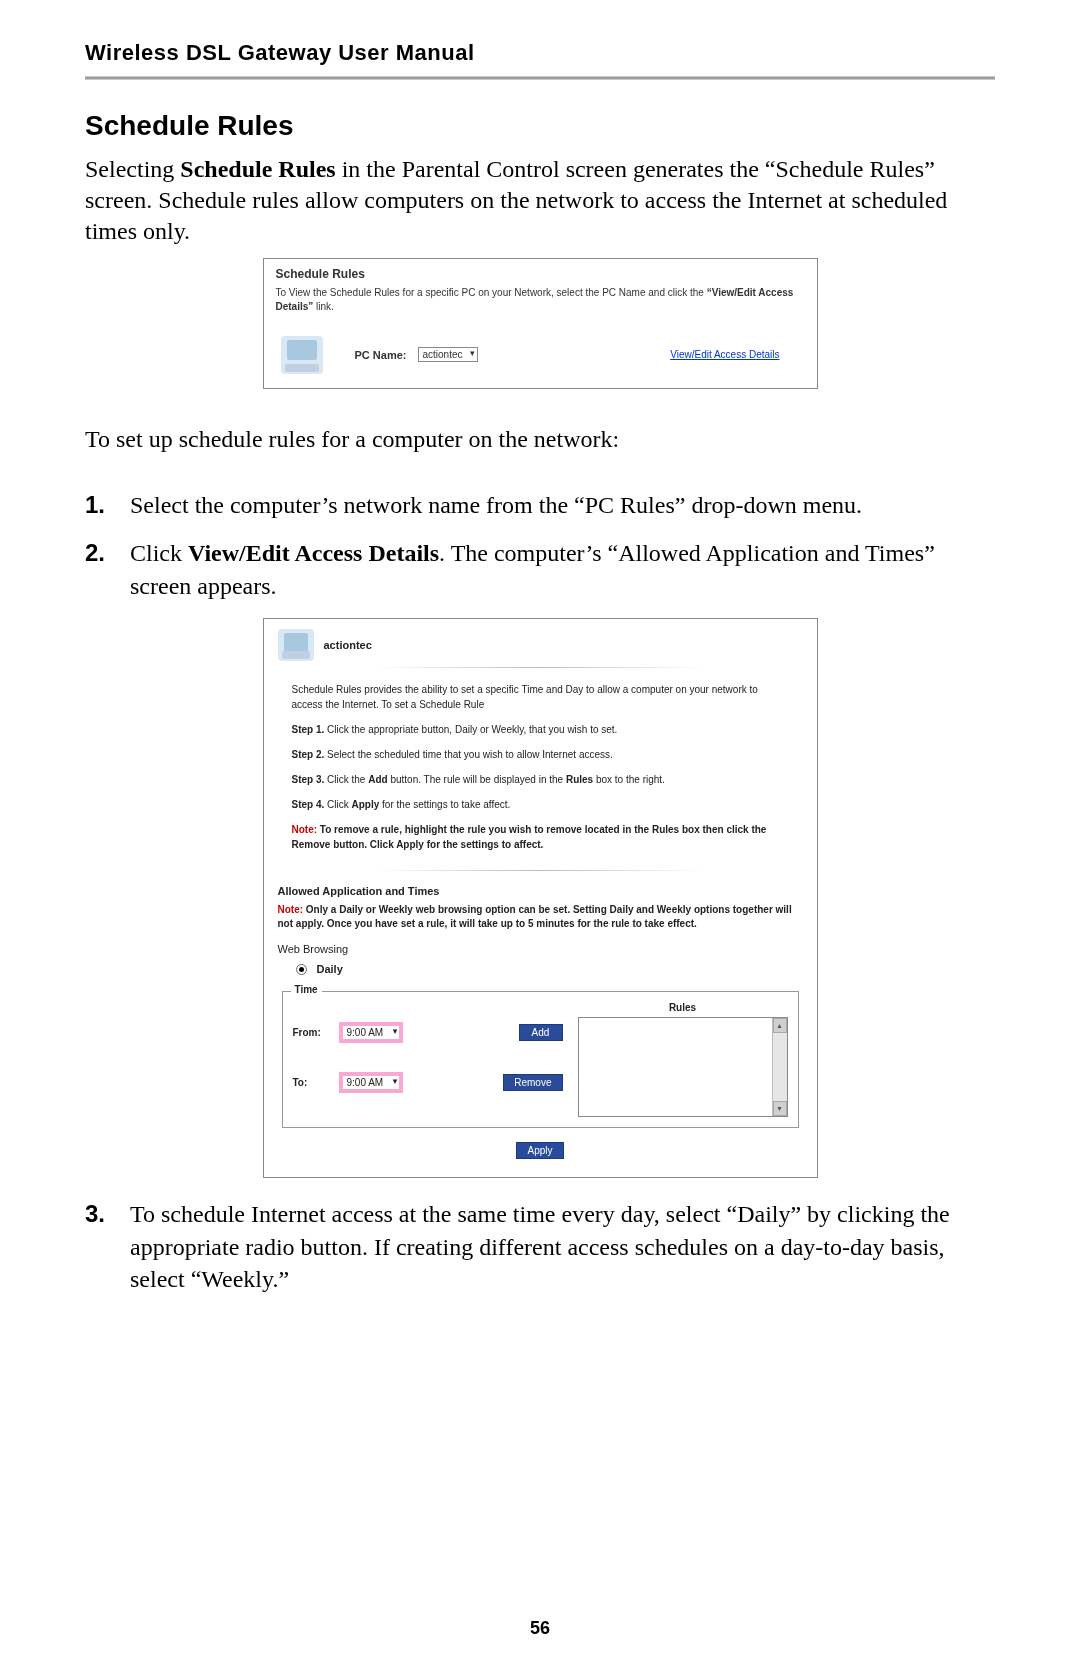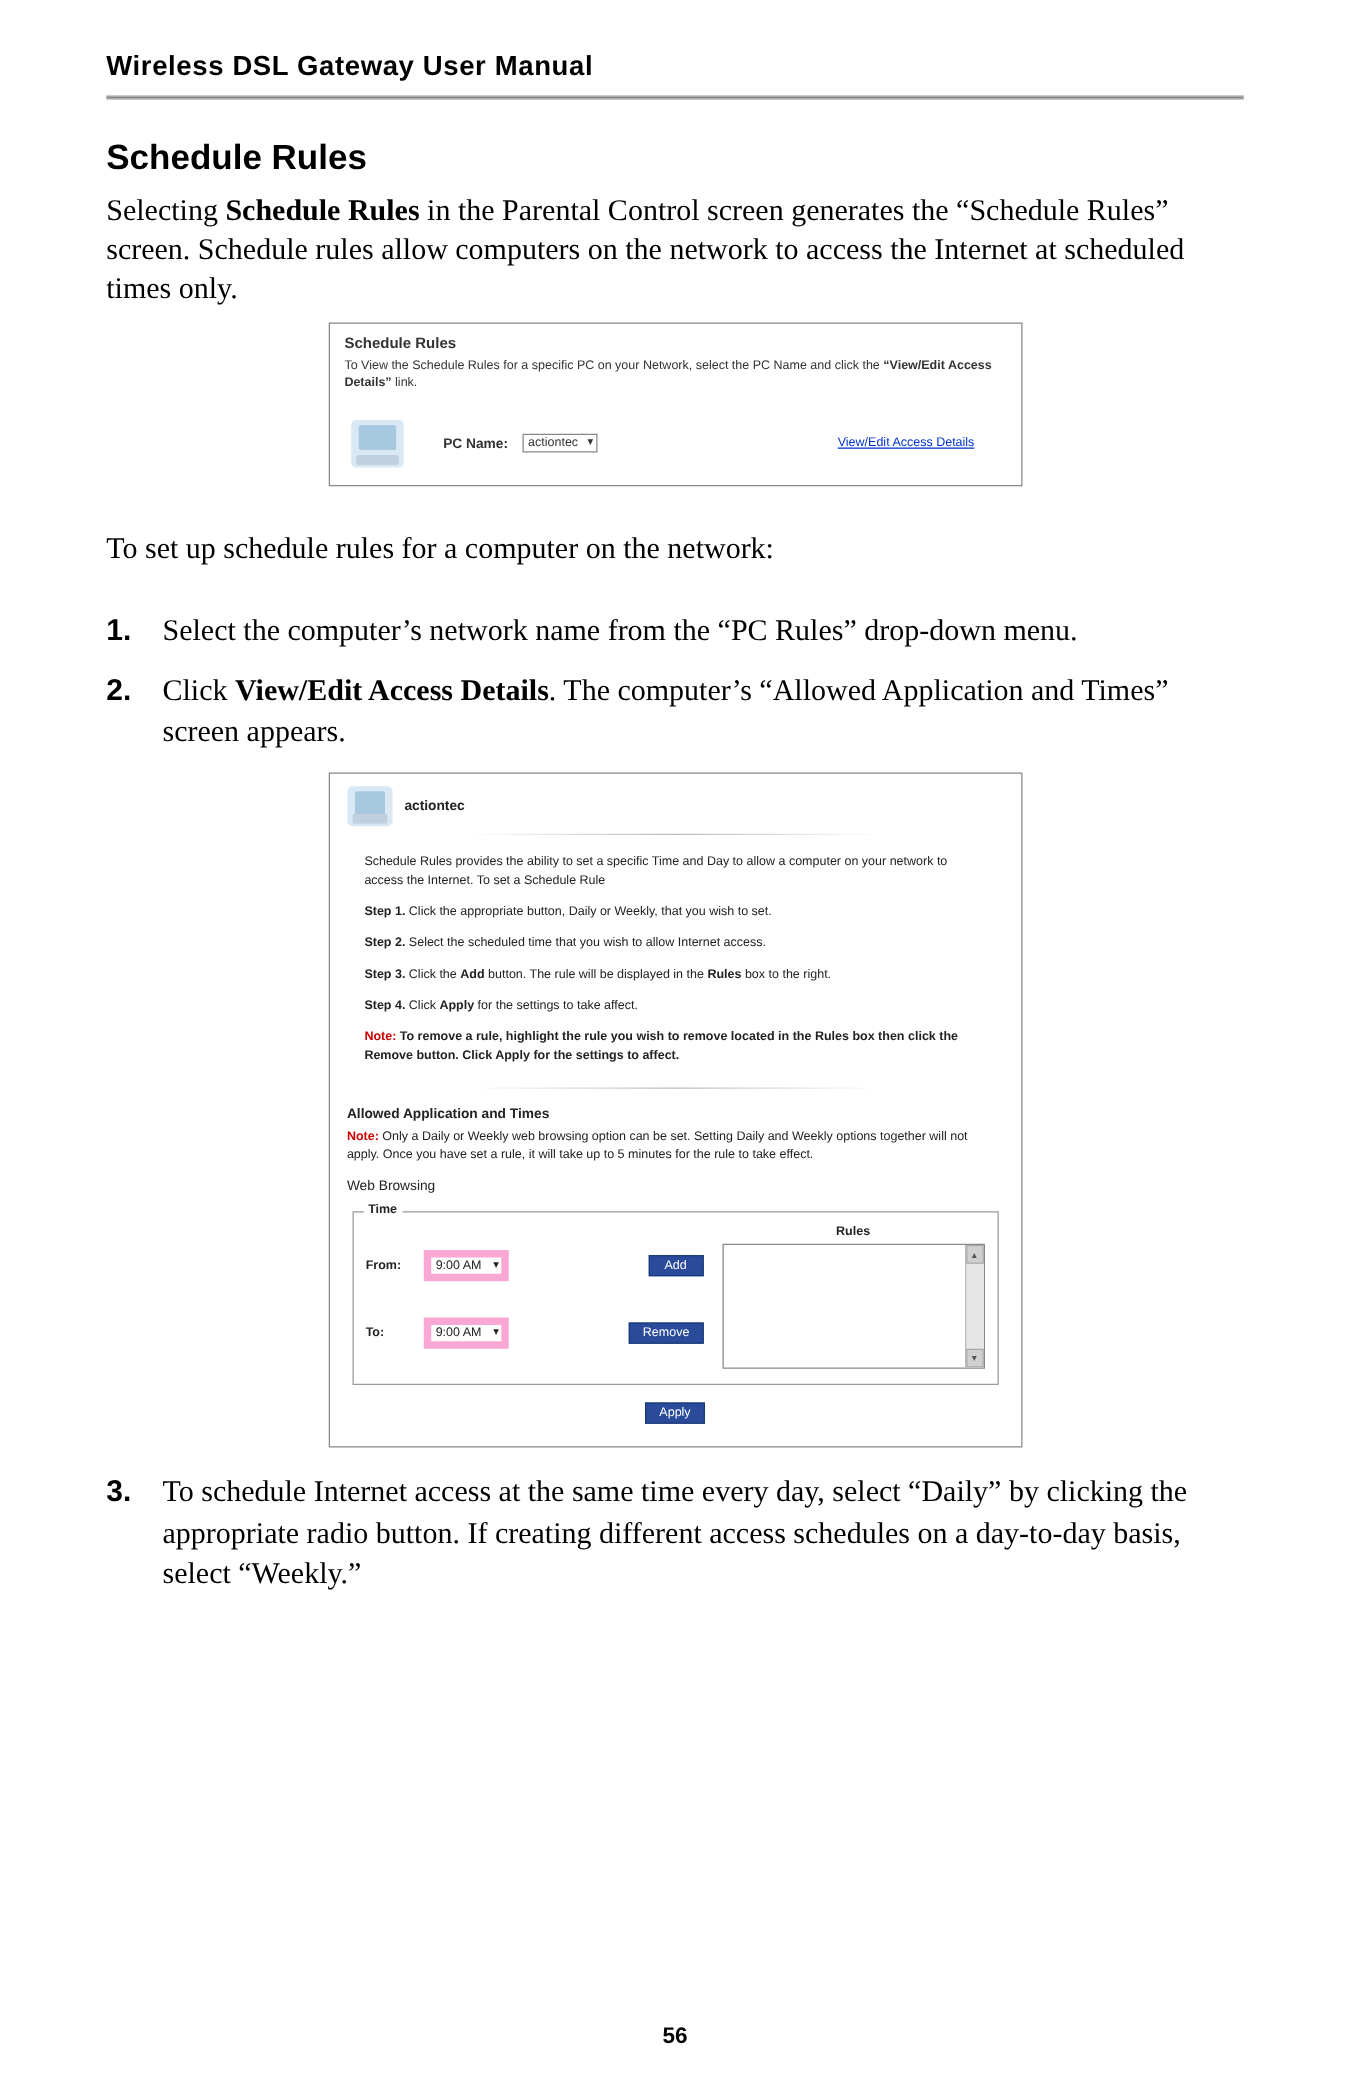--- a/index.html
+++ b/index.html
@@ -165,21 +165,21 @@
   .shot2 .note-line { margin-top: 4px; }
   .shot2 .note-line .red { color: #cc0000; font-weight: bold; }
   .shot2 .note-line b { font-weight: bold; }
   .shot2 .section-sub {
     font-weight: bold;
     font-size: 11px;
     margin: 12px 0 6px 0;
   }
   .shot2 .note2 { font-size: 10px; line-height: 1.4; }
   .shot2 .note2 .red { color: #cc0000; font-weight: bold; }
-  .shot2 .note2 b { font-weight: normal; }
+  .shot2 .note2 b { font-weight: bold; }
   .shot2 .wb-head { font-weight: normal; font-size: 11px; margin: 12px 0 6px 0; }
   .shot2 .radio-row {
     display: flex; align-items: center; gap: 10px;
     padding: 2px 0 2px 18px;
     font-size: 11px;
   }
   .shot2 .radio-row .r {
     width: 11px; height: 11px;
     border: 1px solid #666;
     border-radius: 50%;
@@ -213,21 +213,21 @@
     display: flex;
     gap: 15px;
   }
   .shot2 .time-left { flex: 1; padding-top: 20px; }
   .shot2 .time-row {
     display: flex; align-items: center; gap: 6px;
     margin-bottom: 29px;
   }
   .shot2 .time-row .lbl { font-weight: bold; width: 40px; }
   .shot2 .time-row .sel {
-    border: 6px solid #f9a8d4;
+    border: 4px solid #f9a8d4;
     font-size: 10px;
     padding: 1px 16px 1px 4px;
     background: #fff;
     position: relative;
     min-width: 56px;
   }
   .shot2 .time-row .sel::after {
     content: "▾";
     position: absolute; right: 2px; top: 0;
     font-size: 9px;
@@ -330,20 +330,24 @@
       <div class="step-line"><b>Step 1.</b><span> Click the appropriate button, Daily or Weekly, that you wish to set.</span></div>
       <div class="step-line"><b>Step 2.</b><span> Select the scheduled time that you wish to allow Internet access.</span></div>
       <div class="step-line"><b>Step 3.</b><span> Click the </span><b>Add</b><span> button. The rule will be displayed in the </span><b>Rules</b><span> box to the right.</span></div>
       <div class="step-line"><b>Step 4.</b><span> Click </span><b>Apply</b><span> for the settings to take affect.</span></div>
       <div class="note-line"><span class="red">Note:</span><b> To remove a rule, highlight the rule you wish to remove located in the Rules box then click the Remove button. Click Apply for the settings to affect.</b></div>
     </div>
     <div class="hr-fade" style="margin-top:18px;"></div>
     <div class="section-sub">Allowed Application and Times</div>
     <div class="note2"><span class="red">Note:</span><b> Only a Daily or Weekly web browsing option can be set. Setting Daily and Weekly options together will not apply. Once you have set a rule, it will take up to 5 minutes for the rule to take effect.</b></div>
     <div class="wb-head">Web Browsing</div>
+    <div class="radio-row">
+      <span class="r sel"></span>
+      <b>Daily</b>
+    </div>
     <div class="time-fieldset">
       <span class="legend">Time</span>
       <div class="time-inner">
         <div class="time-left">
           <div class="time-row">
             <span class="lbl">From:</span>
             <span class="sel">9:00 AM</span>
             <span style="flex:1"></span>
             <span class="btn">Add</span>
           </div>

